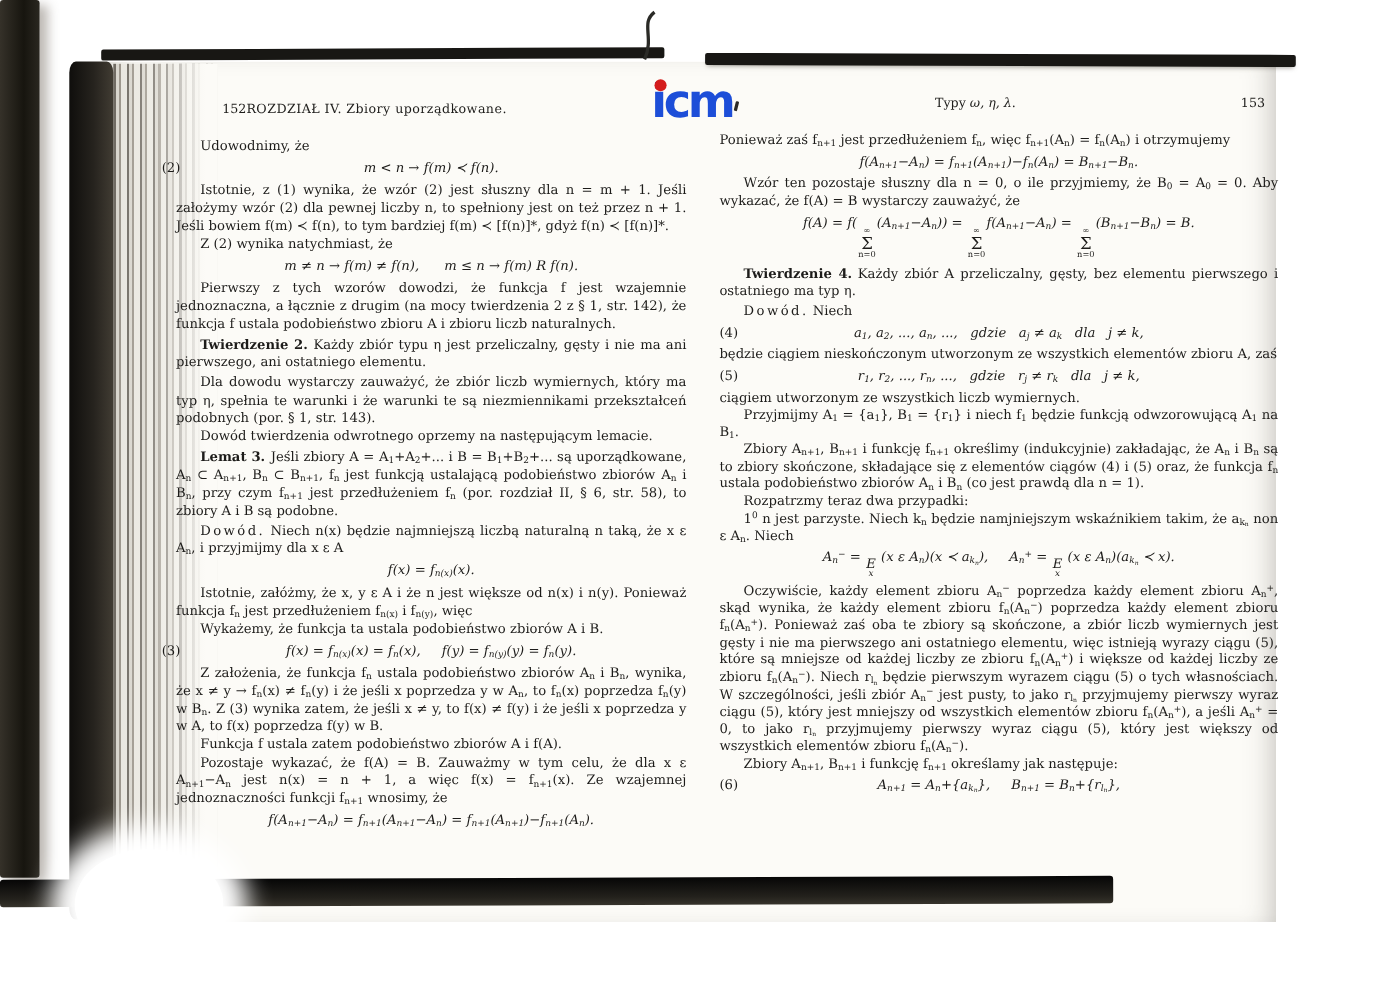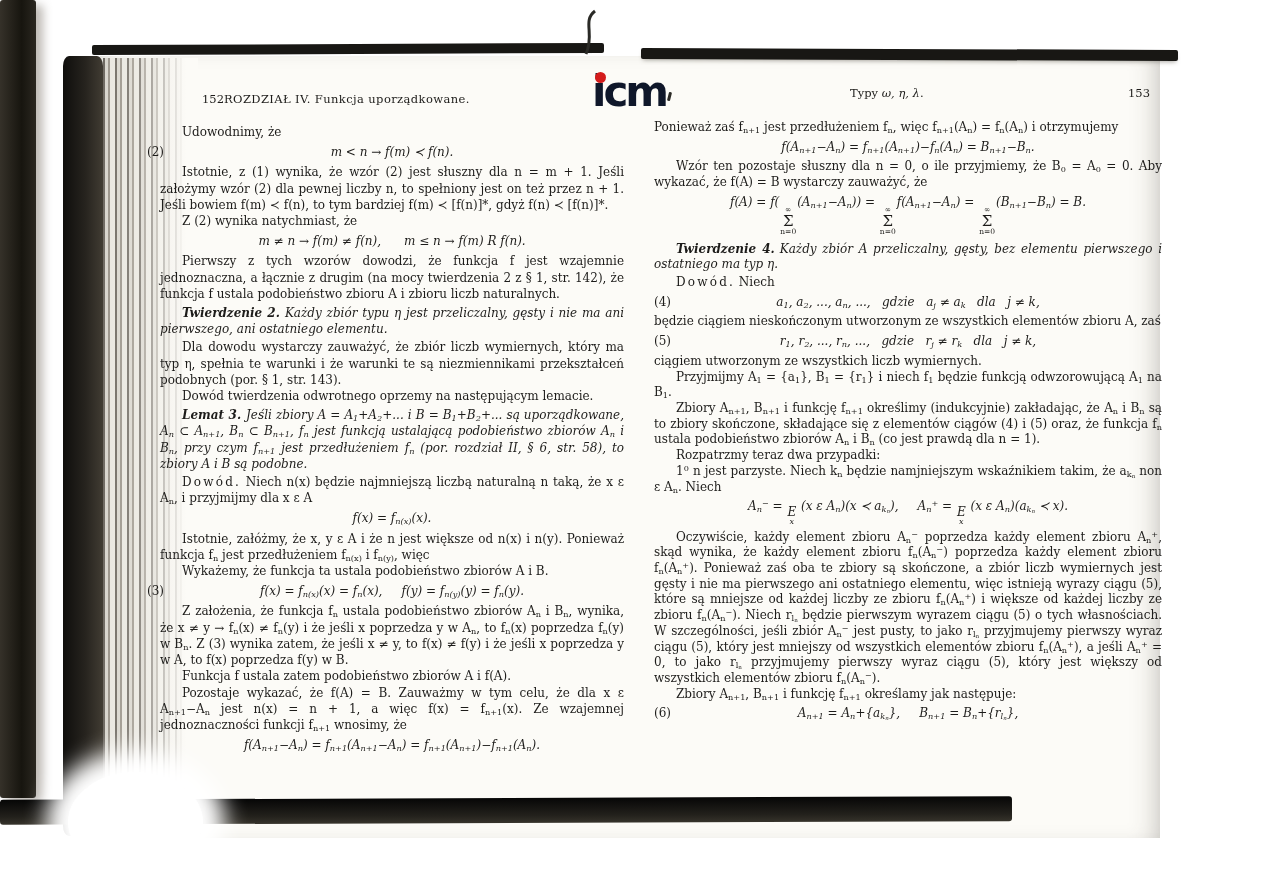--- a/index.html
+++ b/index.html
@@ -28,39 +28,39 @@
                background:linear-gradient(180deg,#060606 0%,#23211c 70%,#36332b 100%);}
   .white-blob{position:absolute;left:68px;top:772px;width:135px;height:100px;background:#ffffff;
               border-radius:50%;box-shadow:0 0 22px 22px #ffffff;}
   .hook{position:absolute;left:563px;top:6px;}
   .stray-mark{position:absolute;left:668px;top:92px;width:3px;height:9px;background:#2b2a26;
               border-radius:1px;transform:rotate(14deg);}
 
   
   .icm-logo{position:absolute;left:592px;top:70px;width:80px;height:46px;}
   .icm-text{font-family:"DejaVu Sans","Liberation Sans",sans-serif;font-weight:bold;font-size:42px;
-            line-height:44px;letter-spacing:-3px;color:#0f172a;}
+            line-height:44px;letter-spacing:-3px;color:#1d4ed8;}
   .icm-dot{position:absolute;left:3px;top:2px;width:11px;height:11px;border-radius:50%;background:#d41c1c;}
 
   
   .head{position:absolute;font-size:11.5px;white-space:nowrap;}
   .head-left{left:160px;top:92px;width:464px;}
   .head-left .page-num{position:absolute;left:6px;top:0;padding-left:36px;}
   .head-left .head-title{position:absolute;left:64px;top:0;letter-spacing:.4px;}
   .head-right{left:654px;top:86px;width:508px;}
   .head-right .head-title{position:absolute;left:196px;top:0;}
   .head-right .page-num{position:absolute;right:12px;top:0;}
 
   
   .page-col{position:absolute;text-align:justify;font-size:12px;}
   .page-col.left{left:160px;top:124px;width:464px;line-height:16.2px;}
   .page-col.right{left:654px;top:120px;width:508px;line-height:15.7px;}
   .para{text-indent:22px;}
   .para.noindent{text-indent:0;}
-  .theorem{font-style:italic;margin:3px 0 2px;}
+  .theorem{margin:3px 0 2px;}
   .thm-lead{font-weight:bold;margin-right:5px;}
   .spaced{letter-spacing:2.2px;margin-top:21px;}
 
   
   .eq-row{position:relative;text-align:center;text-indent:0;padding:3px 0;margin:1px 0;}
   .formula{font-style:italic;text-align:center;}
   .eq-label{position:absolute;left:-13px;top:3px;font-style:normal;}
   .page-col.right .eq-label{left:0;}
   sub{font-size:.68em;vertical-align:-.25em;line-height:0;}
   sup{font-size:.68em;vertical-align:.45em;line-height:0;}
@@ -89,21 +89,21 @@
   </svg>
   <div class="stray-mark"></div>
 
   <div class="icm-logo">
     <span class="icm-text">icm</span>
     <span class="icm-dot"></span>
   </div>
 
   <div class="head head-left">
     <span class="page-num">152</span>
-    <span class="head-title">ROZDZIAŁ IV. Funkcja uporządkowane.</span>
+    <span class="head-title">ROZDZIAŁ IV. Zbiory uporządkowane.</span>
   </div>
 
   <div class="head head-right">
     <span class="head-title">Typy <i>ω, η, λ</i>.</span>
     <span class="page-num">153</span>
   </div>
 
   <div class="page-col left">
       <div class="para">Udowodnimy, że</div>
       <div class="eq-row"><span class="eq-label">(2)</span><span class="formula">m &lt; n → f(m) ≺ f(n).</span></div>

